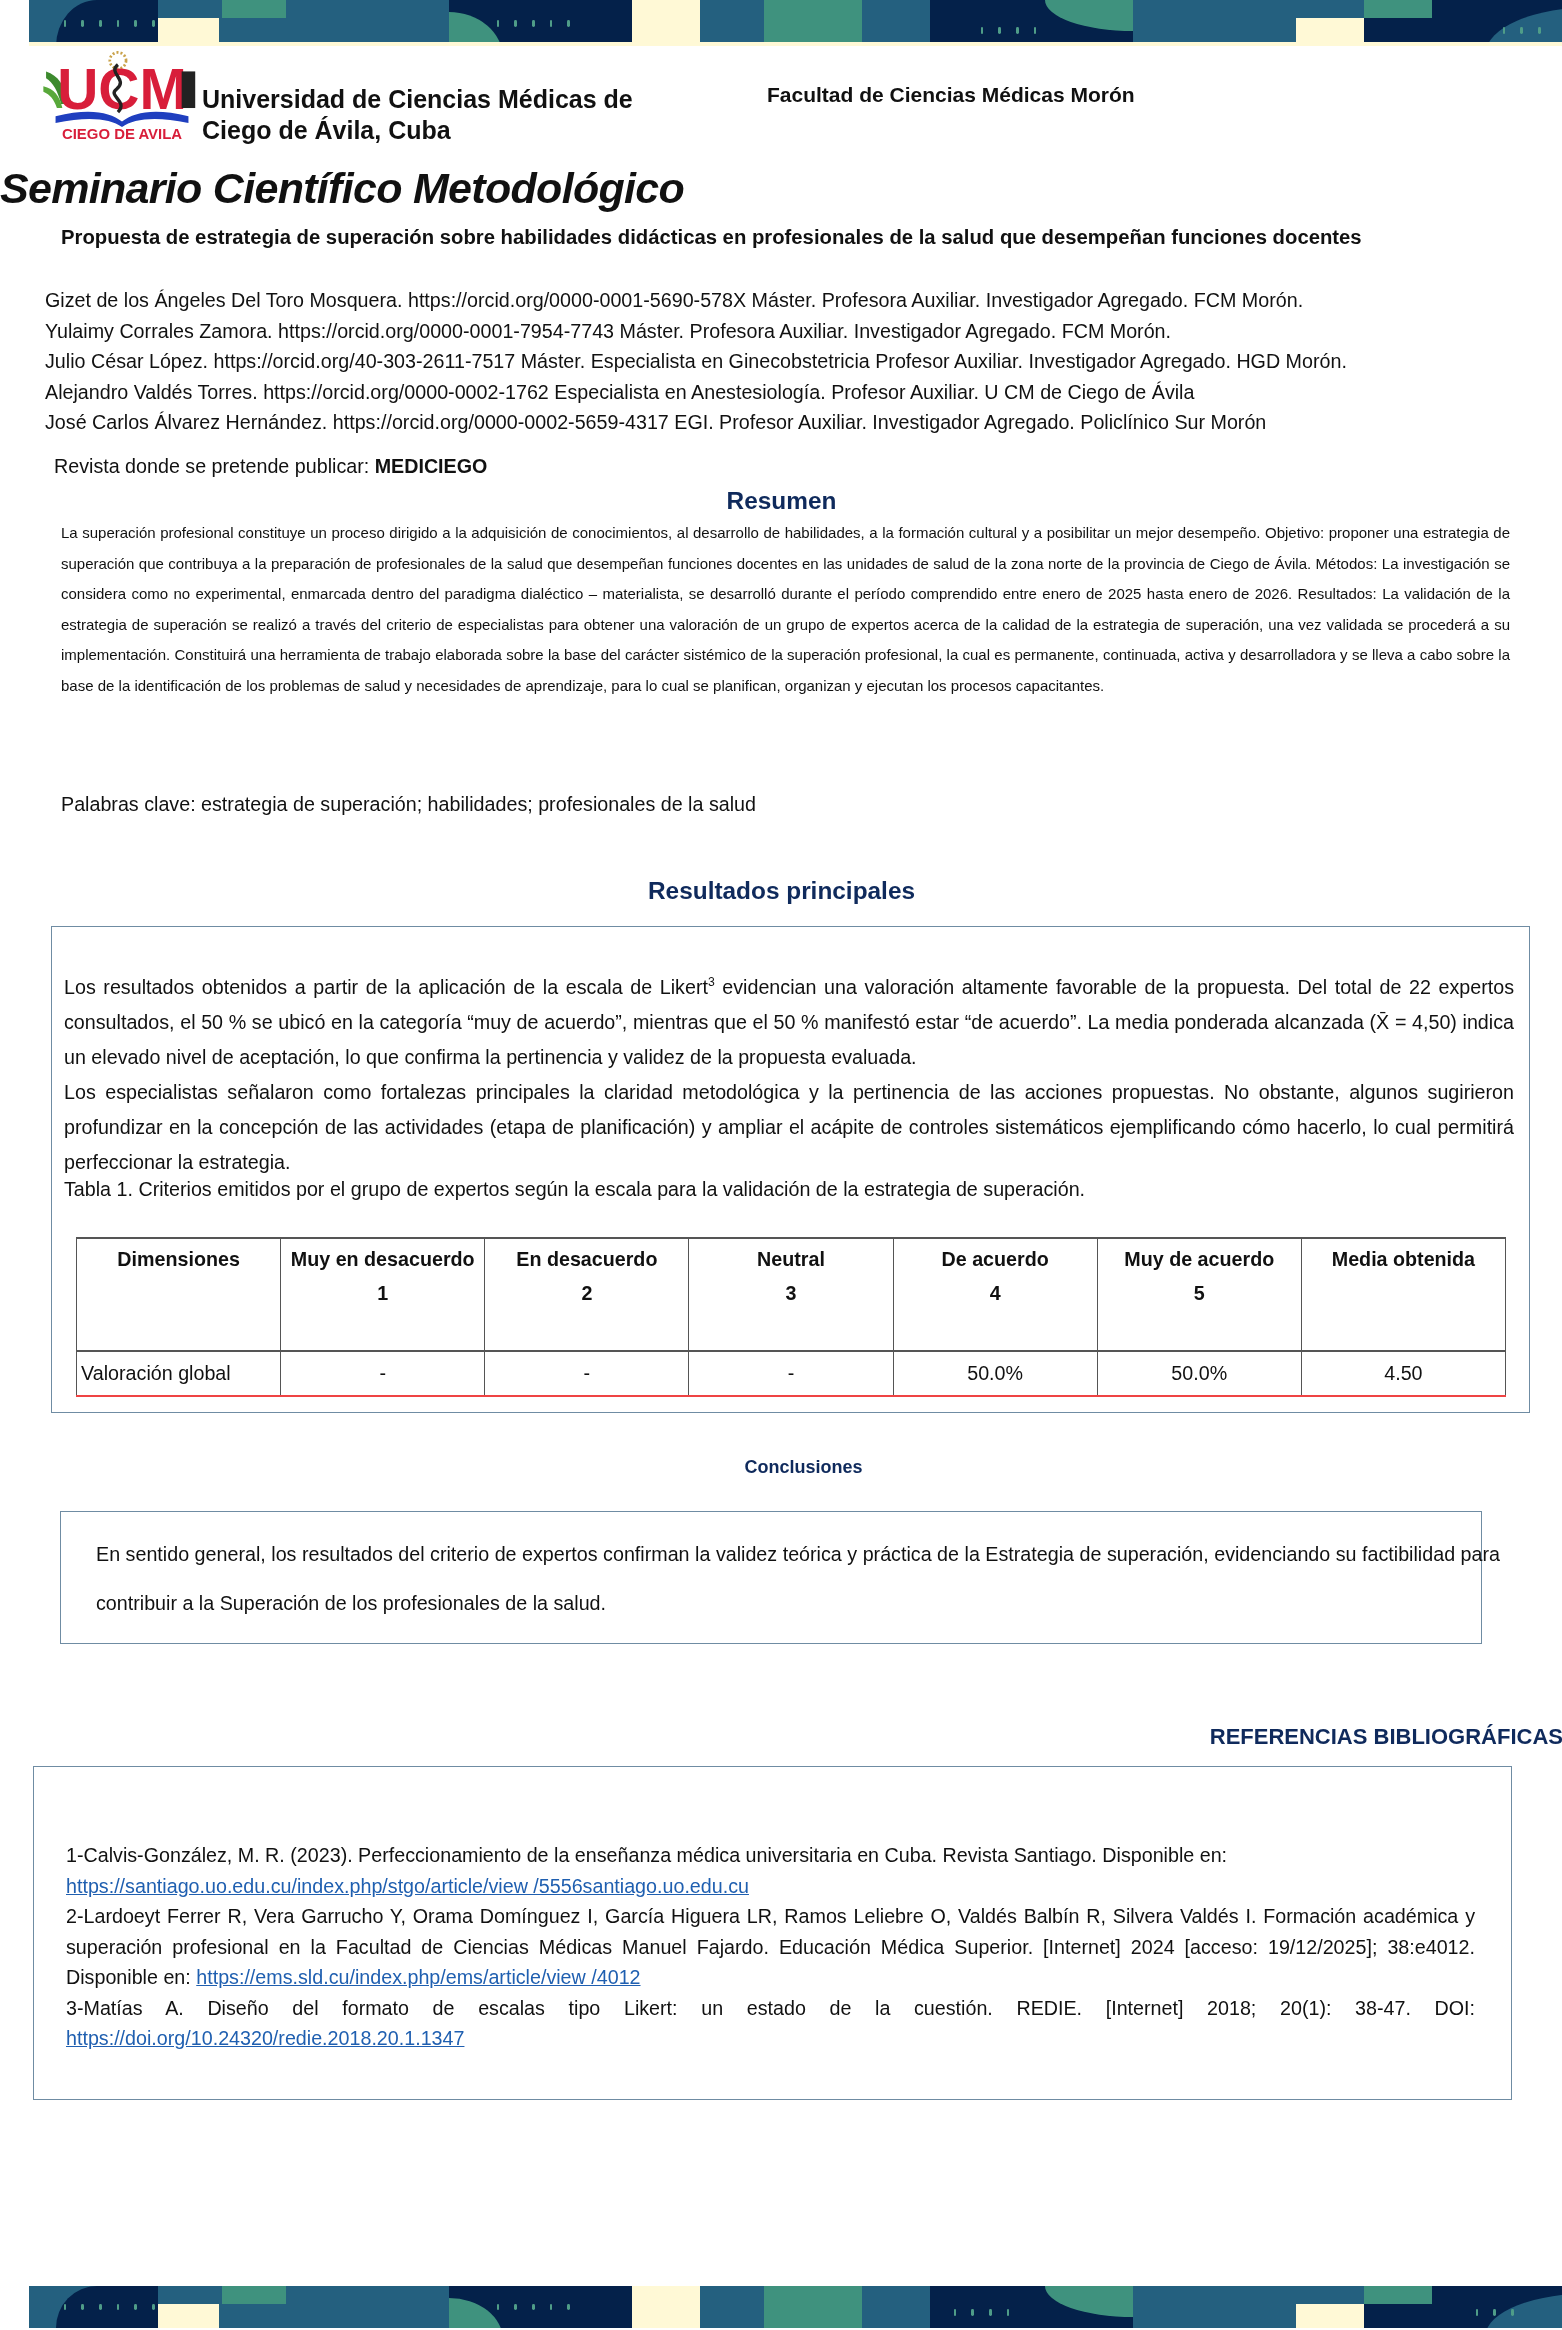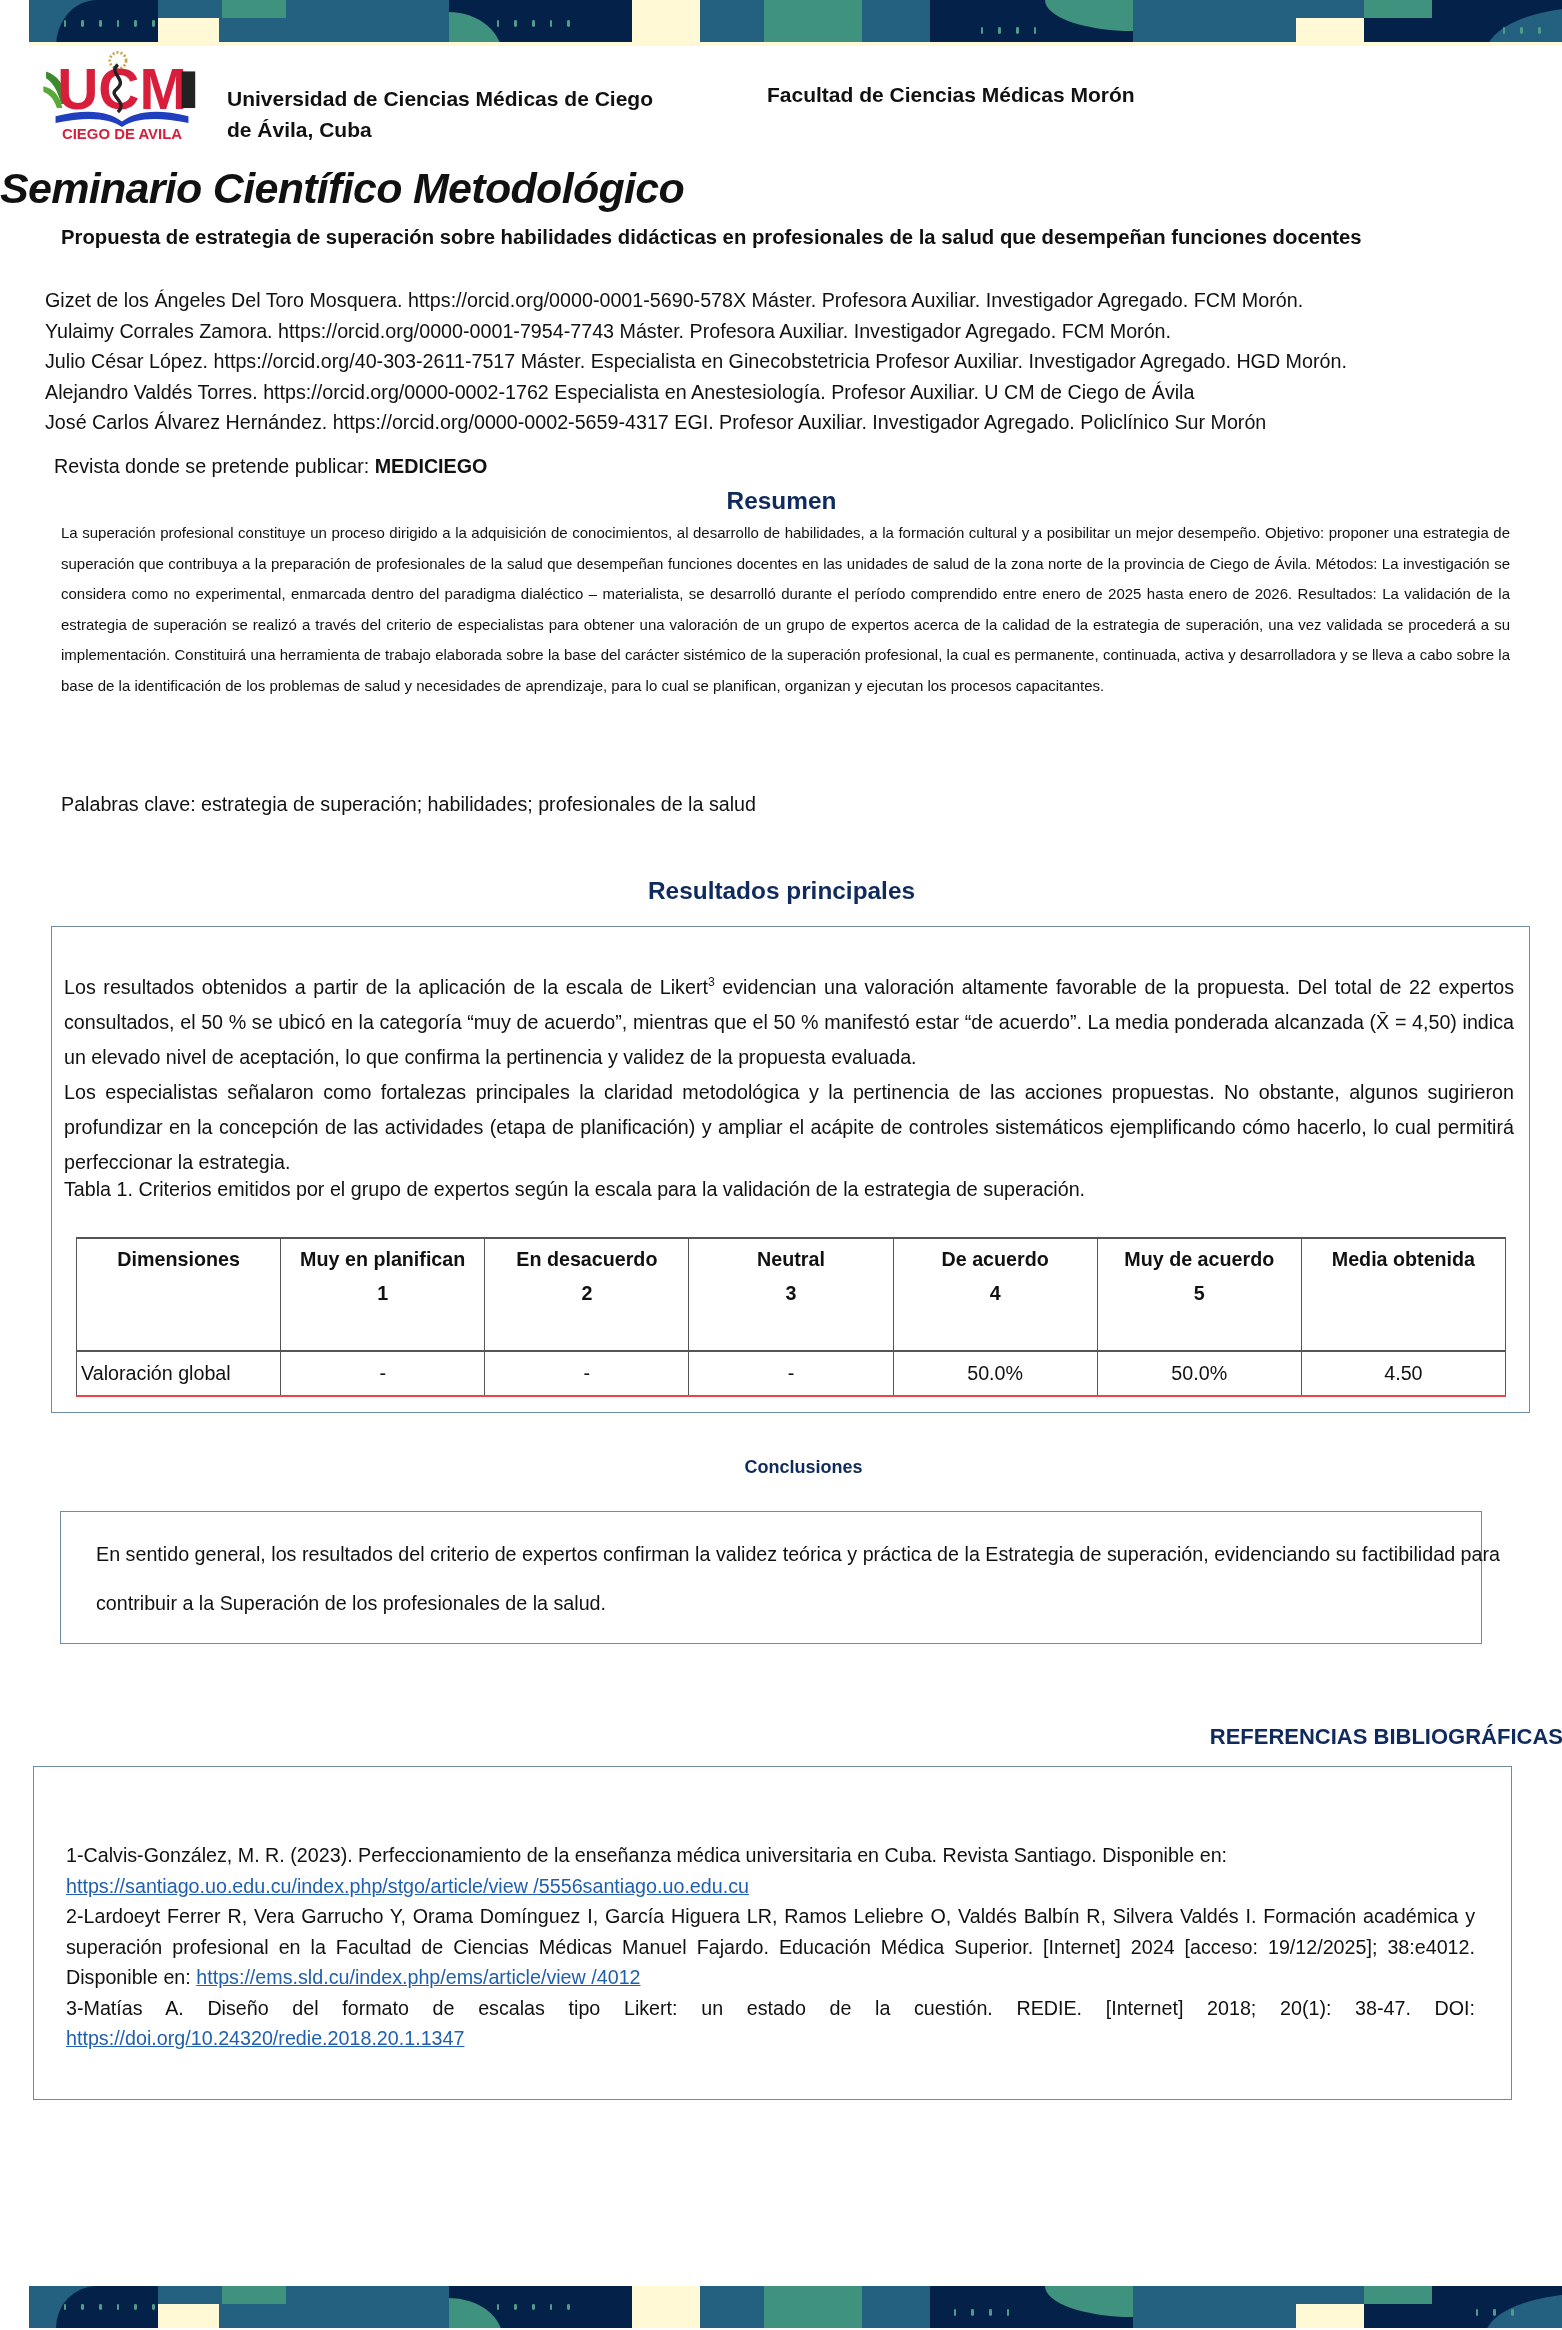--- a/index.html
+++ b/index.html
@@ -7,21 +7,21 @@
          font-family:"Liberation Sans", sans-serif; color:#111; }
   .banner { position:absolute; left:28.5px; width:1534px; height:46px; overflow:hidden; background:#24607f; }
   .banner.top { top:0; }
   .banner.bottom { top:2286px; height:42px; }
   .banner .blk { position:absolute; top:0; height:100%; }
   .banner .edge { position:absolute; left:0; right:0; bottom:0; height:4.1px; background:#fff9d6; }
   .dots { position:absolute; display:flex; gap:15px; }
   .dots i { display:block; width:2.7px; height:6.8px; border-radius:1.4px; background:#4f9d88; }
 
   .logo { position:absolute; left:42px; top:51px; width:160px; height:91px; }
-  .uni-name { position:absolute; left:227px; top:84px; width:440px; font-size:21px; font-weight:bold; line-height:30.5px; color:#111; }
+  .uni-name { position:absolute; left:202px; top:84px; width:440px; font-size:25px; font-weight:bold; line-height:30.5px; color:#111; }
   .faculty { position:absolute; left:767px; top:83px; font-size:21px; font-weight:bold; color:#111; }
 
   .title { position:absolute; left:0; right:0; top:164px; text-align:left; font-size:43px; font-weight:bold; font-style:italic; color:#111; letter-spacing:-0.7px; }
   .subtitle { position:absolute; left:61px; top:226px; font-size:20.3px; font-weight:bold; color:#111; }
 
   .authors { position:absolute; left:45px; top:285px; font-size:19.7px; line-height:30.5px; color:#111; }
   .authors div { white-space:nowrap; }
 
   .journal { position:absolute; left:54px; top:455px; font-size:19.7px; color:#111; }
   .journal b { font-weight:bold; }
@@ -150,21 +150,21 @@
   <div>Los especialistas señalaron como fortalezas principales la claridad metodológica y la pertinencia de las acciones propuestas. No obstante, algunos sugirieron profundizar en la concepción de las actividades (etapa de planificación) y ampliar el acápite de controles sistemáticos ejemplificando cómo hacerlo, lo cual permitirá perfeccionar la estrategia.</div>
 </div>
 <div class="tabla-cap">
   <b>Tabla 1.</b><span> Criterios emitidos por el grupo de expertos según la escala para la validación de la estrategia de superación.</span>
 </div>
 
 <table class="likert">
   <thead>
     <tr>
       <th style="width:12.5%"><span>Dimensiones</span></th>
-      <th style="width:12.5%"><span>Muy  en planifican</span><br><span>1</span></th>
+      <th style="width:12.5%"><span>Muy  en desacuerdo</span><br><span>1</span></th>
       <th style="width:12.5%"><span>En desacuerdo</span><br><span>2</span></th>
       <th style="width:12.5%"><span>Neutral</span><br><span>3</span></th>
       <th style="width:12.5%"><span>De acuerdo</span><br><span>4</span></th>
       <th style="width:12.5%"><span>Muy  de acuerdo</span><br><span>5</span></th>
       <th style="width:12.5%"><span>Media obtenida</span></th>
     </tr>
   </thead>
   <tbody>
     <tr>
       <td class="left">Valoración global</td>

